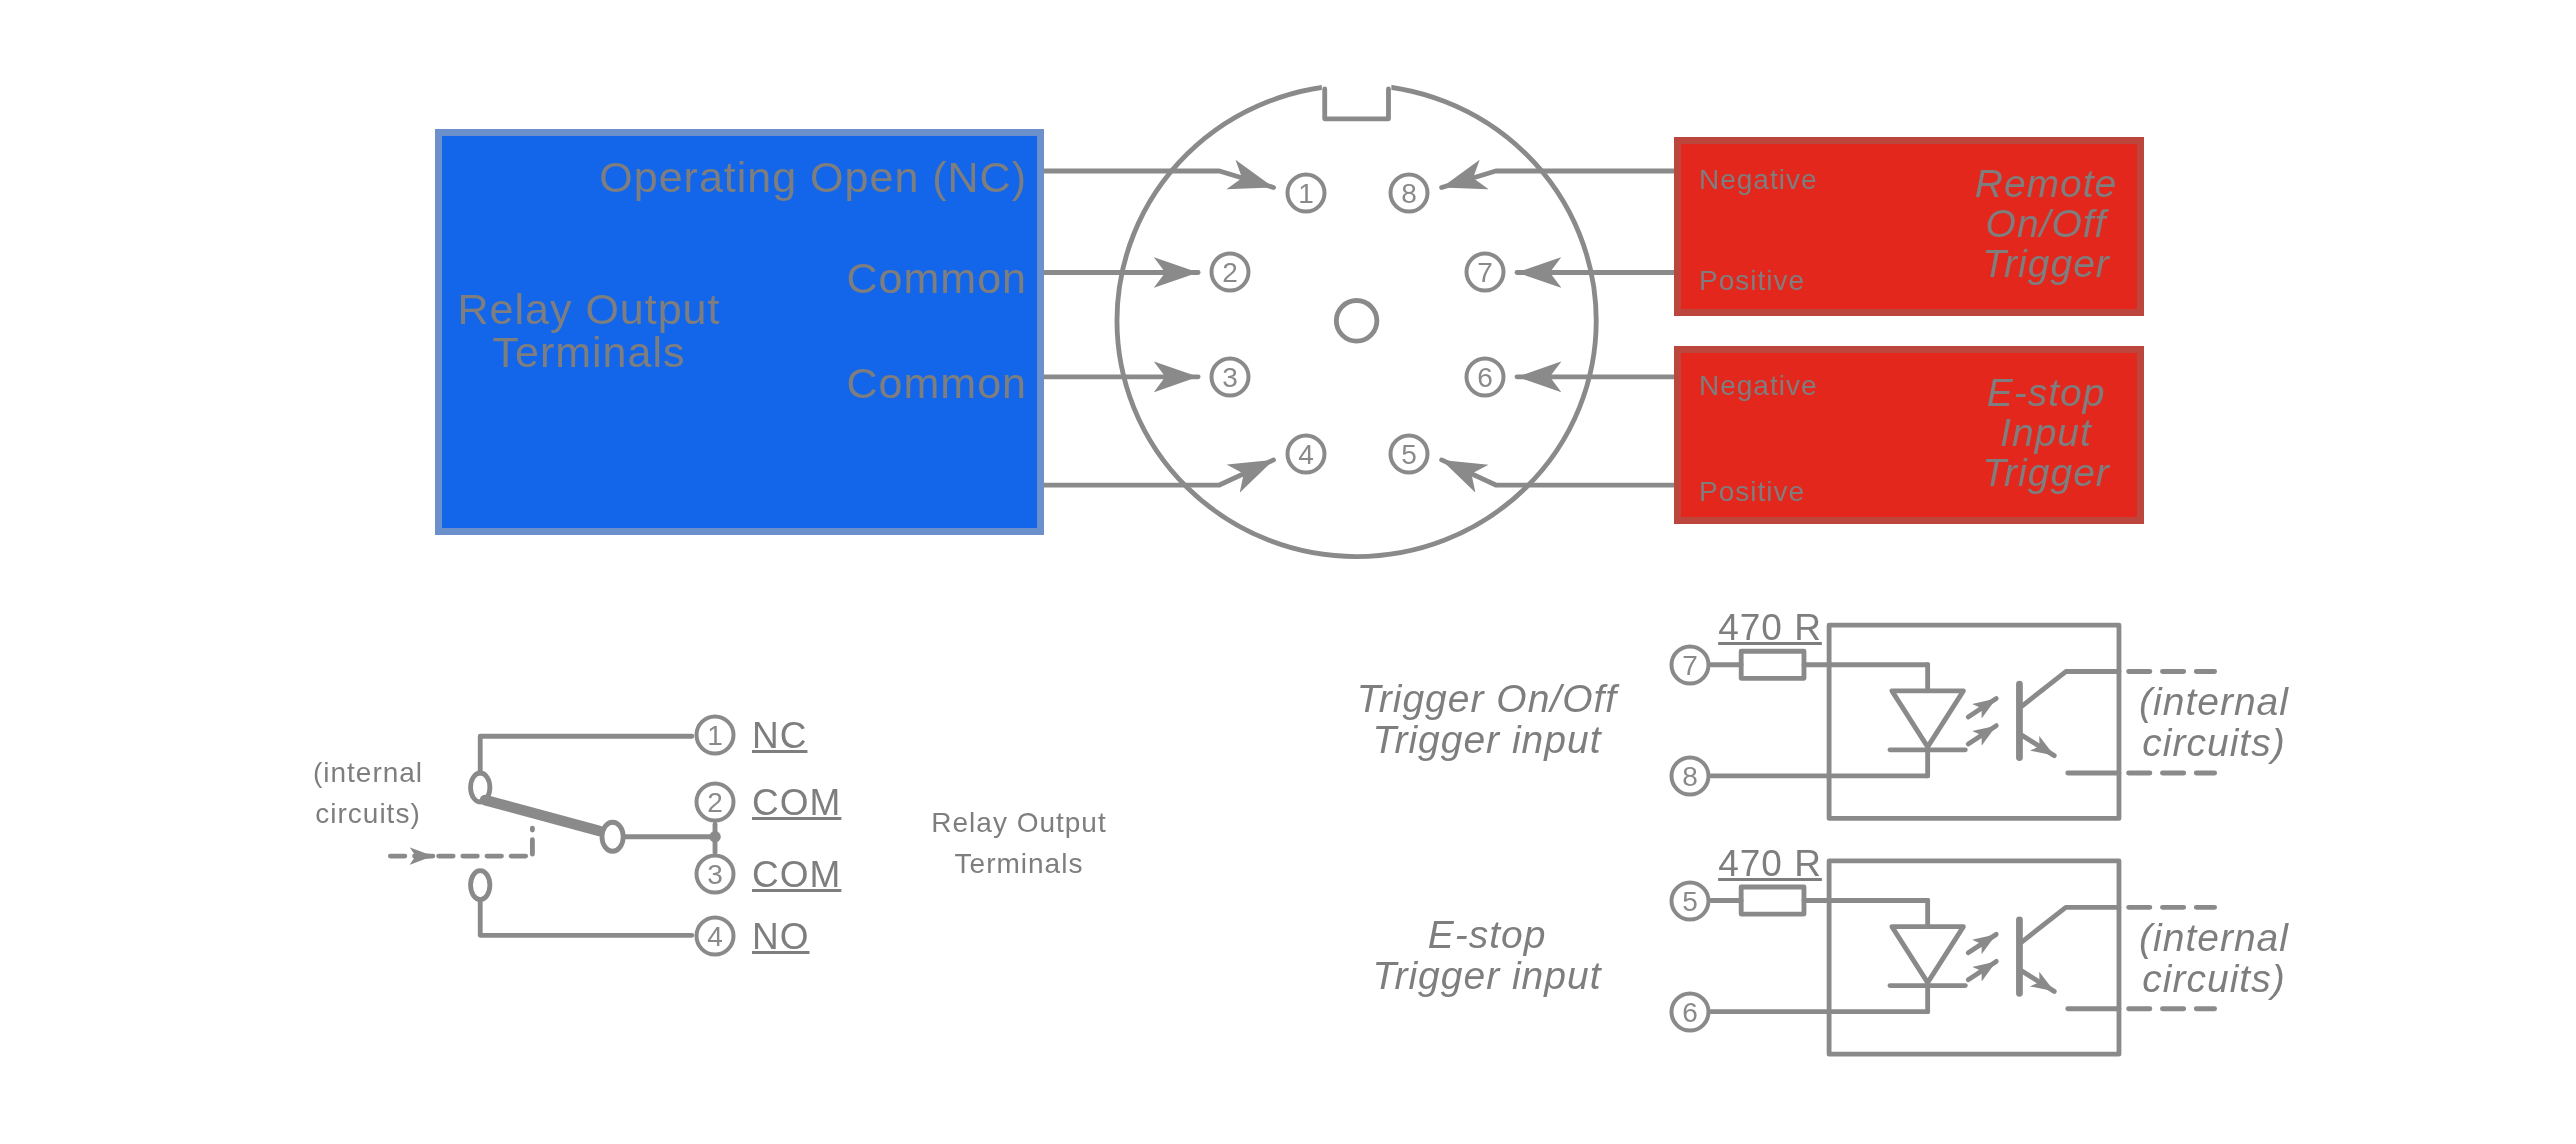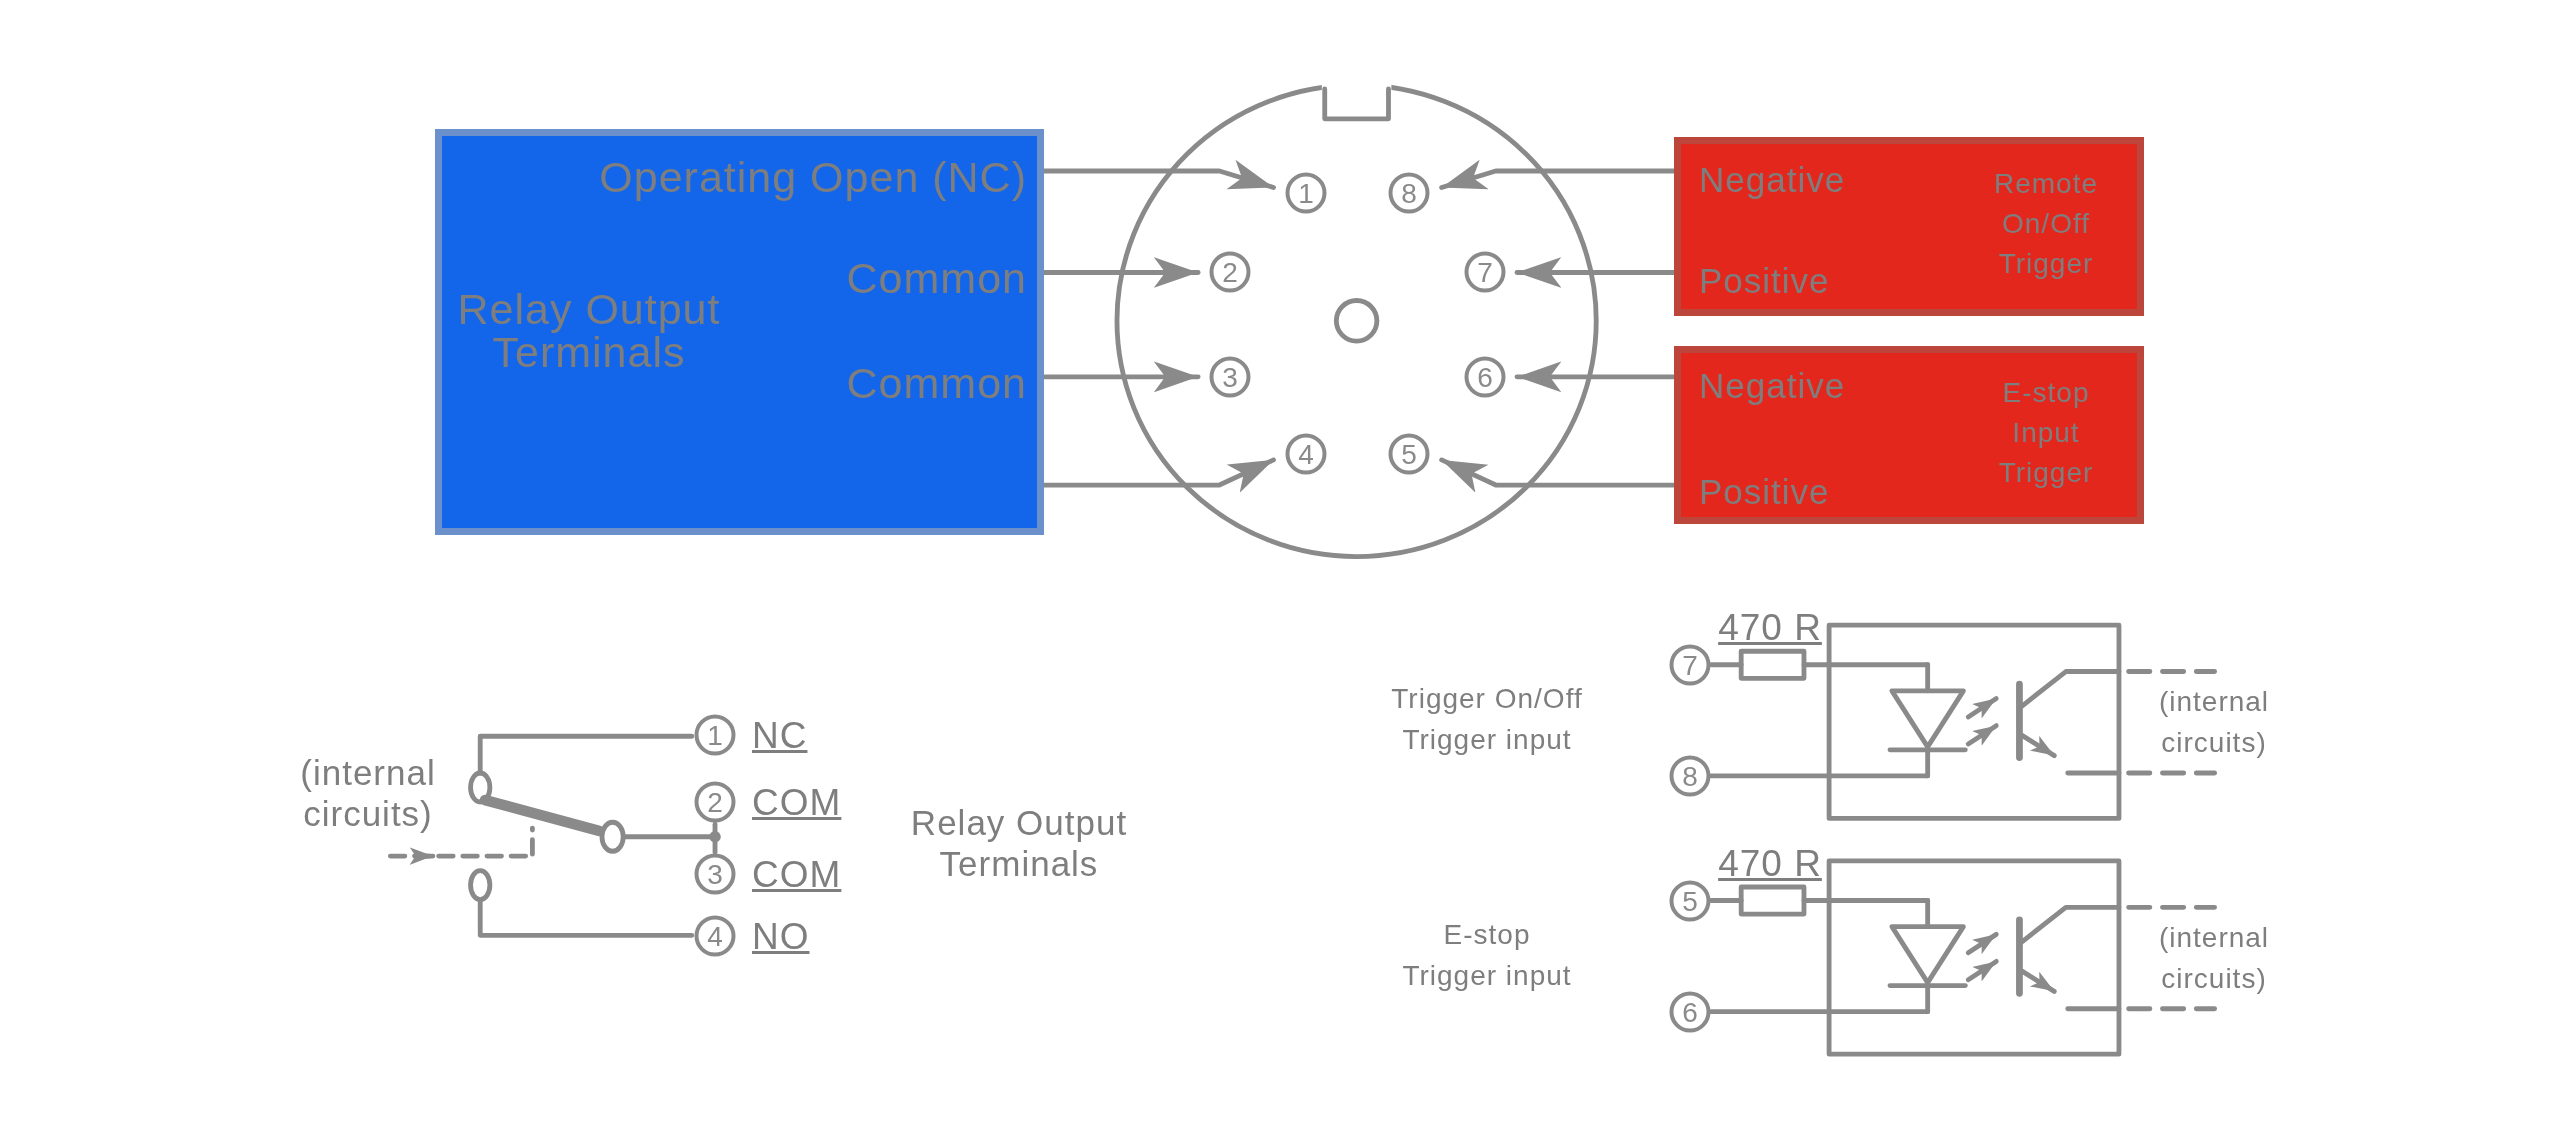--- a/index.html
+++ b/index.html
@@ -26,22 +26,22 @@
   .red-box{
     box-sizing:border-box;border:7.7px solid var(--red-border,#bc453c);
     background:var(--red-fill,#e4271d);
   }
   .pin{
     position:absolute;width:33px;height:33px;border:4.8px solid var(--gray-line,#8a8a8a);
     border-radius:50%;background:#fff;display:flex;align-items:center;justify-content:center;
     font-size:28px;color:var(--gray-line,#8a8a8a);transform:translate(-50%,-50%);line-height:1;
   }
   .t44{font-size:43px;letter-spacing:1px;}
-  .t42{font-size:35px;letter-spacing:1px;}
-  .t40{font-size:28px;letter-spacing:1px;}
+  .t42{font-size:28px;letter-spacing:1px;}
+  .t40{font-size:39px;letter-spacing:1px;font-style:italic;}
   .t38{font-size:37px;letter-spacing:1px;text-decoration:underline;}
   .lh44{line-height:43px;}
   .lh42{line-height:41px;}
   .lh41{line-height:40px;}
 </style>
 </head>
 <body>
 
 <div class="stage" style="--blue-fill: #1366ea; --blue-border: #6c90cc; --red-fill: #e4271d; --red-border: #bc453c; --gray-line: #8a8a8a; --gray-text: #7e7e7e;">
 

